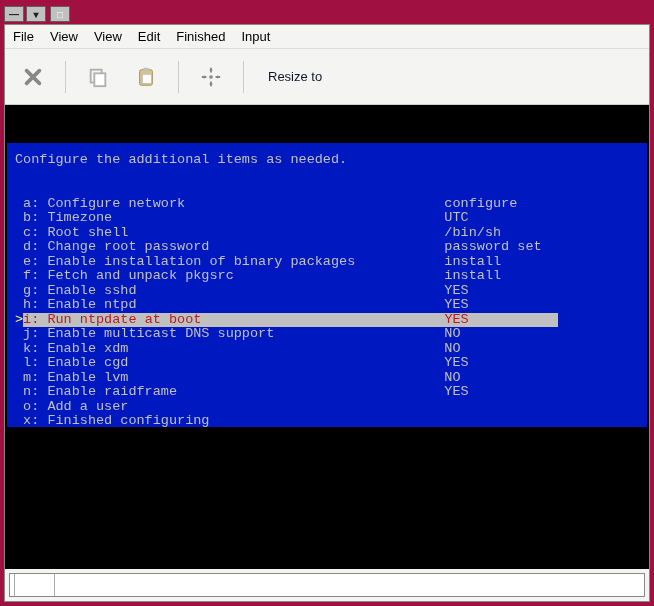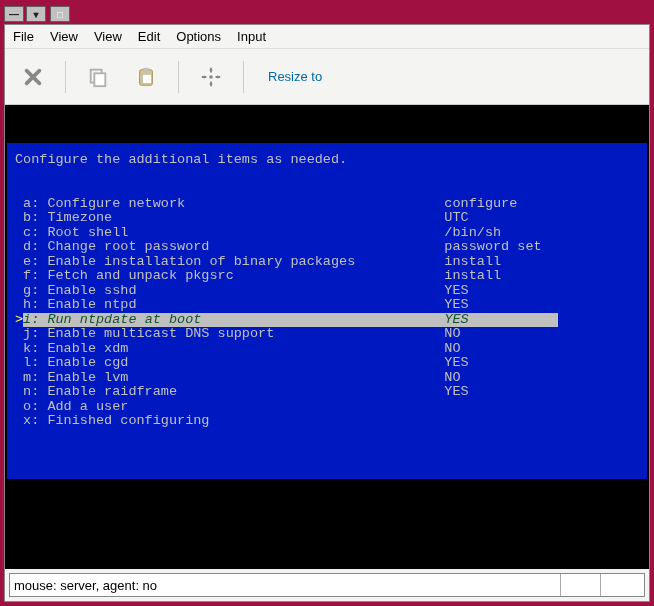--- a/index.html
+++ b/index.html
@@ -76,46 +76,45 @@
   .tool-btn {
     width: 40px; height: 40px;
     display: flex; align-items: center; justify-content: center;
     border-radius: 3px;
   }
   .tool-sep {
     width: 1px; height: 32px; background: #ccc; margin: 0 4px;
   }
   .resize-label {
     margin-left: 12px;
-    color: #0369a1;
+    color: #0f172a;
   }
   .terminal-wrap {
     flex: 1;
     background: #000;
     padding: 0;
     display: flex;
     flex-direction: column;
   }
   .terminal {
     margin: 38px 2px 0 2px;
     background: #0018c0;
     color: #c0c0c0;
     font-family: "Courier New", monospace;
     font-size: 13.5px;
     line-height: 14.5px;
     padding: 10px 8px 12px 8px;
-    height: 336px;
+    height: 284px;
     white-space: pre;
     overflow: hidden;
   }
   .term-line { display: flex; }
   .hl {
     background: #c0c0c0;
-    color: #14532d;
-    font-style: italic;
+    color: #b91c1c;
   }
   .arrow { color: #ffff40; }
   .statusbar {
     height: 24px;
     background: #fff;
     border: 1px solid #888;
     margin: 4px;
     display: flex;
     align-items: center;
     font-size: 13px;
@@ -139,21 +138,21 @@
     <div class="right-sysbtn">□</div>
   </div>
 
   <div class="app-chrome">
 
     <div class="menubar">
       <span>File</span>
       <span>View</span>
       <span>View</span>
       <span>Edit</span>
-      <span>Options</span>
+      <span>Finished</span>
       <span>Input</span>
     </div>
 
     <div class="toolbar">
       <div class="tool-btn">
         <svg class="ico" viewBox="0 0 24 24">
             <path d="M5 5 L19 19 M19 5 L5 19" stroke="#888" stroke-width="4" stroke-linecap="round"></path>
           </svg>
       </div>
       <div class="tool-sep"></div>
@@ -180,19 +179,18 @@
       </div>
       <div class="tool-sep"></div>
       <span class="resize-label">Resize to</span>
     </div>
 
     <div class="terminal-wrap">
       <div class="terminal" id="terminal"><div class="term-line">Configure the additional items as needed.</div><div class="term-line">&nbsp;</div><div class="term-line">&nbsp;</div><div class="term-line"> a: Configure network                                configure     </div><div class="term-line"> b: Timezone                                         UTC           </div><div class="term-line"> c: Root shell                                       /bin/sh       </div><div class="term-line"> d: Change root password                             password set  </div><div class="term-line"> e: Enable installation of binary packages           install       </div><div class="term-line"> f: Fetch and unpack pkgsrc                          install       </div><div class="term-line"> g: Enable sshd                                      YES           </div><div class="term-line"> h: Enable ntpd                                      YES           </div><div class="term-line"><span class="arrow">&gt;</span><span class="hl">i: Run ntpdate at boot                              YES           </span></div><div class="term-line"> j: Enable multicast DNS support                     NO            </div><div class="term-line"> k: Enable xdm                                       NO            </div><div class="term-line"> l: Enable cgd                                       YES           </div><div class="term-line"> m: Enable lvm                                       NO            </div><div class="term-line"> n: Enable raidframe                                 YES           </div><div class="term-line"> o: Add a user                                                     </div><div class="term-line"> x: Finished configuring                                           </div></div>
     </div>
 
     <div class="statusbar">
-      <div class="main">mouse: server, agent:  no</div>
       <div class="cell"></div>
       <div class="cell"></div>
     </div>
 
   </div>
 </div>
 
 </body></html>

